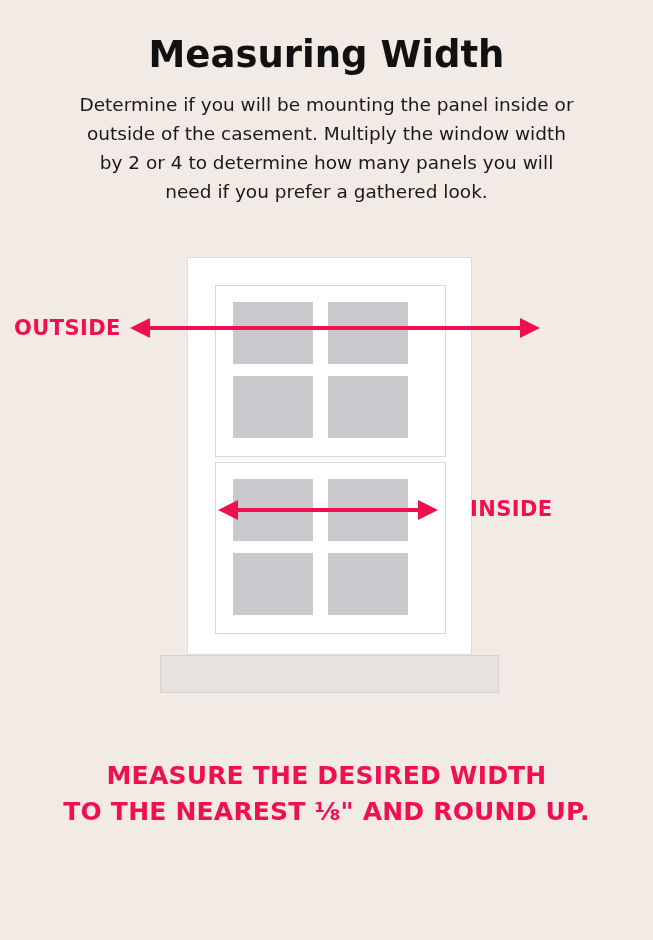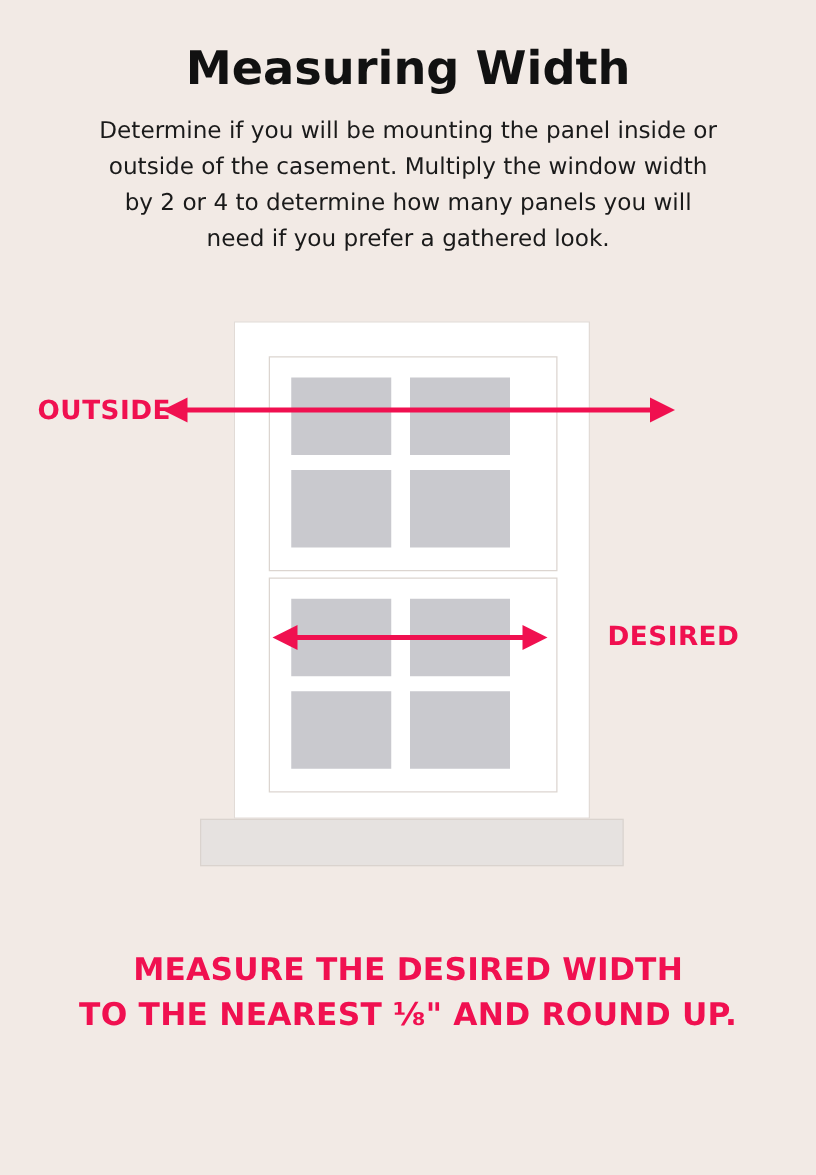--- a/index.html
+++ b/index.html
@@ -116,21 +116,20 @@
     top: 494px;
     width: 220px;
     height: 32px;
   }
   .label {
     position: absolute;
     font-size: 21px;
     font-weight: bold;
     color: #f01050;
     letter-spacing: 0.4px;
-    margin-left: 16px;
   }
   .label-outside {
     left: 14px;
     top: 316px;
   }
   .label-inside {
     left: 470px;
     top: 497px;
   }
 
@@ -182,20 +181,20 @@
     <polygon points="0,16 20,6 20,26" fill="#f01050"></polygon>
     <polygon points="410,16 390,6 390,26" fill="#f01050"></polygon>
   </svg>
   <div class="label label-outside">OUTSIDE</div>
 
   <svg class="arrow-svg arrow-inside" viewBox="0 0 220 32">
     <line x1="14" y1="16" x2="206" y2="16" stroke="#f01050" stroke-width="4"></line>
     <polygon points="0,16 20,6 20,26" fill="#f01050"></polygon>
     <polygon points="220,16 200,6 200,26" fill="#f01050"></polygon>
   </svg>
-  <div class="label label-inside">DESIRED</div>
+  <div class="label label-inside">INSIDE</div>
 
   <div class="footer">
     <span class="footer-line">MEASURE THE DESIRED WIDTH</span>
     <span class="footer-line">TO THE NEAREST ⅛" AND ROUND UP.</span>
   </div>
 
 </div>
 
 </body></html>

